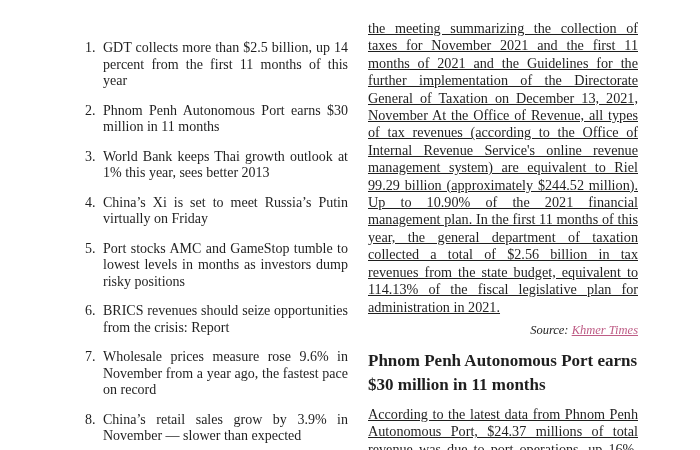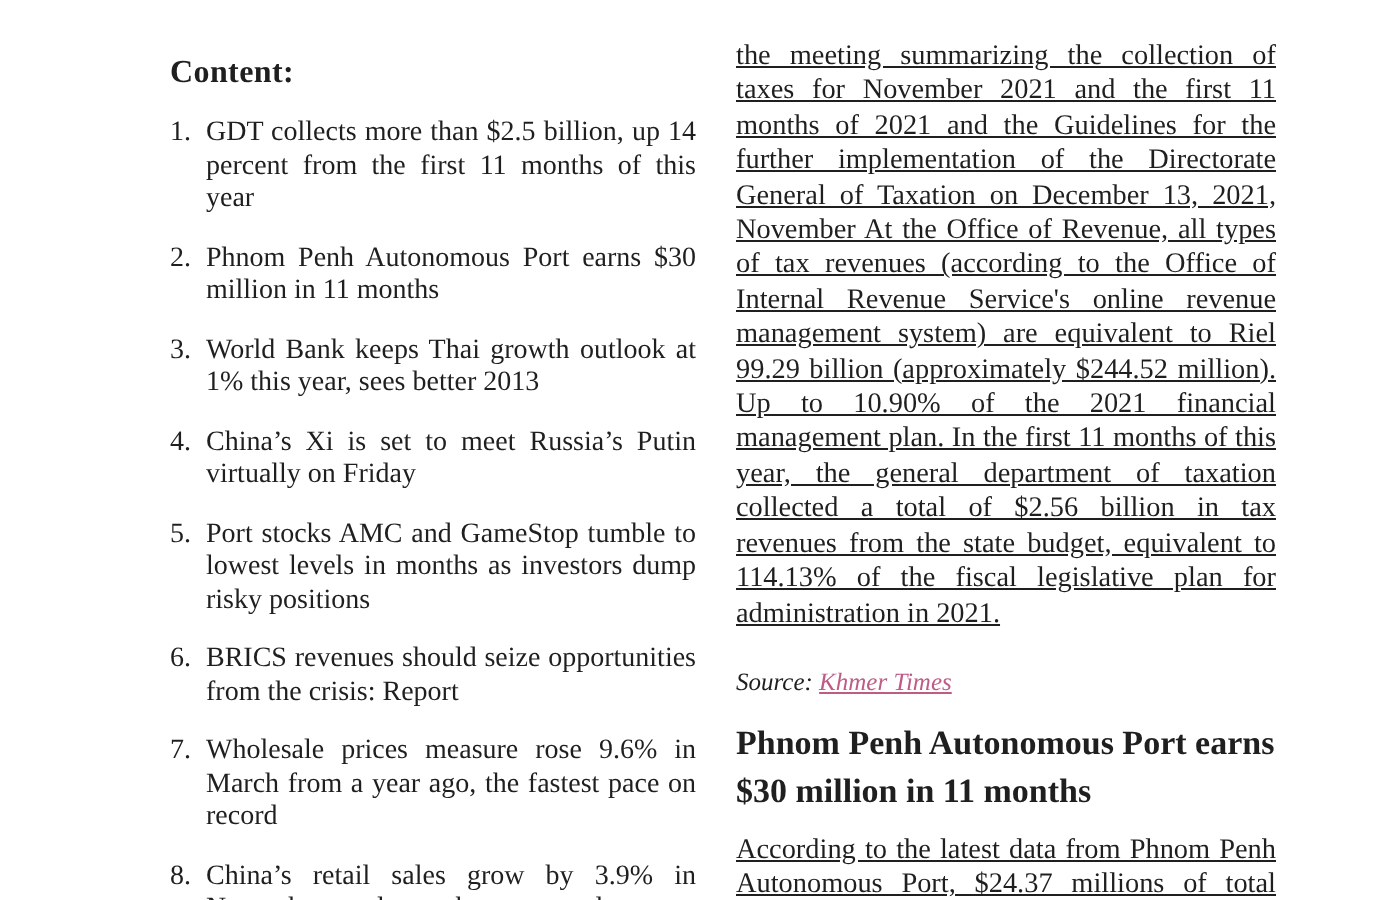--- a/index.html
+++ b/index.html
@@ -58,24 +58,25 @@
     width: 270px;
   }
   .body-para {
     font-size: 14.2px;
     line-height: 17.4px;
     text-align: justify;
     text-justify: inter-word;
     text-decoration: underline;
   }
   .source-line {
-    margin-top: 18px;
+    margin-top: 7px;
     font-style: italic;
     font-size: 12.5px;
     line-height: 15px;
+    text-align: right;
   }
   .source-link {
     color: var(--link-color, #BE5C85);
     text-decoration: underline;
     cursor: pointer;
   }
   .article-heading {
     margin-top: 11px;
     font-weight: bold;
     font-size: 17px;
@@ -84,21 +85,20 @@
   .para-2 {
     margin-top: 9px;
   }
 </style>
 </head>
 <body>
 
 <div class="page">
 
   <div class="left-col">
-    <div class="toc-heading">Content:</div>
     <div class="toc-list">
       <div class="toc-item">
         <span class="toc-num">1.</span>
         <span class="toc-text">GDT collects more than $2.5 billion, up 14 percent from the first 11 months of this year</span>
       </div>
       <div class="toc-item">
         <span class="toc-num">2.</span>
         <span class="toc-text">Phnom Penh Autonomous Port earns $30 million in 11 months</span>
       </div>
       <div class="toc-item">
@@ -112,21 +112,21 @@
       <div class="toc-item">
         <span class="toc-num">5.</span>
         <span class="toc-text">Port stocks AMC and GameStop tumble to lowest levels in months as investors dump risky positions</span>
       </div>
       <div class="toc-item">
         <span class="toc-num">6.</span>
         <span class="toc-text">BRICS revenues should seize opportunities from the crisis: Report</span>
       </div>
       <div class="toc-item">
         <span class="toc-num">7.</span>
-        <span class="toc-text">Wholesale prices measure rose 9.6% in March from a year ago, the fastest pace on record</span>
+        <span class="toc-text">Wholesale prices measure rose 9.6% in November from a year ago, the fastest pace on record</span>
       </div>
       <div class="toc-item">
         <span class="toc-num">8.</span>
         <span class="toc-text">China’s retail sales grow by 3.9% in November — slower than expected</span>
       </div>
     </div>
   </div>
 
   <div class="right-col">
     <div class="body-para">the meeting summarizing the collection of taxes for November 2021 and the first 11 months of 2021 and the Guidelines for the further implementation of the Directorate General of Taxation on December 13, 2021, November At the Office of Revenue, all types of tax revenues (according to the Office of Internal Revenue Service's online revenue management system) are equivalent to Riel 99.29 billion (approximately $244.52 million). Up to 10.90% of the 2021 financial management plan. In the first 11 months of this year, the general department of taxation collected a total of $2.56 billion in tax revenues from the state budget, equivalent to 114.13% of the fiscal legislative plan for administration in 2021.</div>

